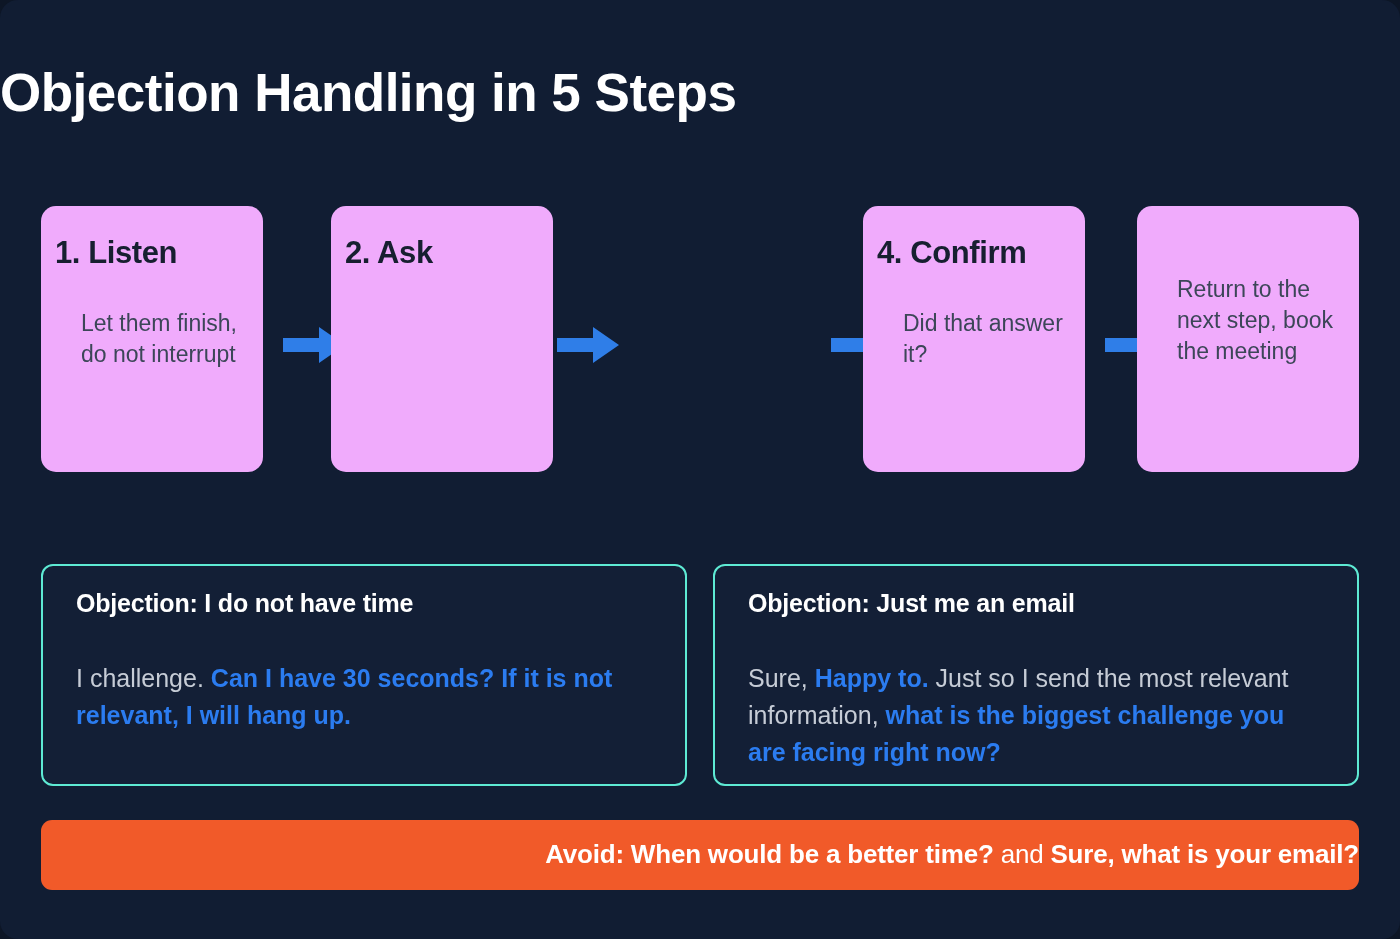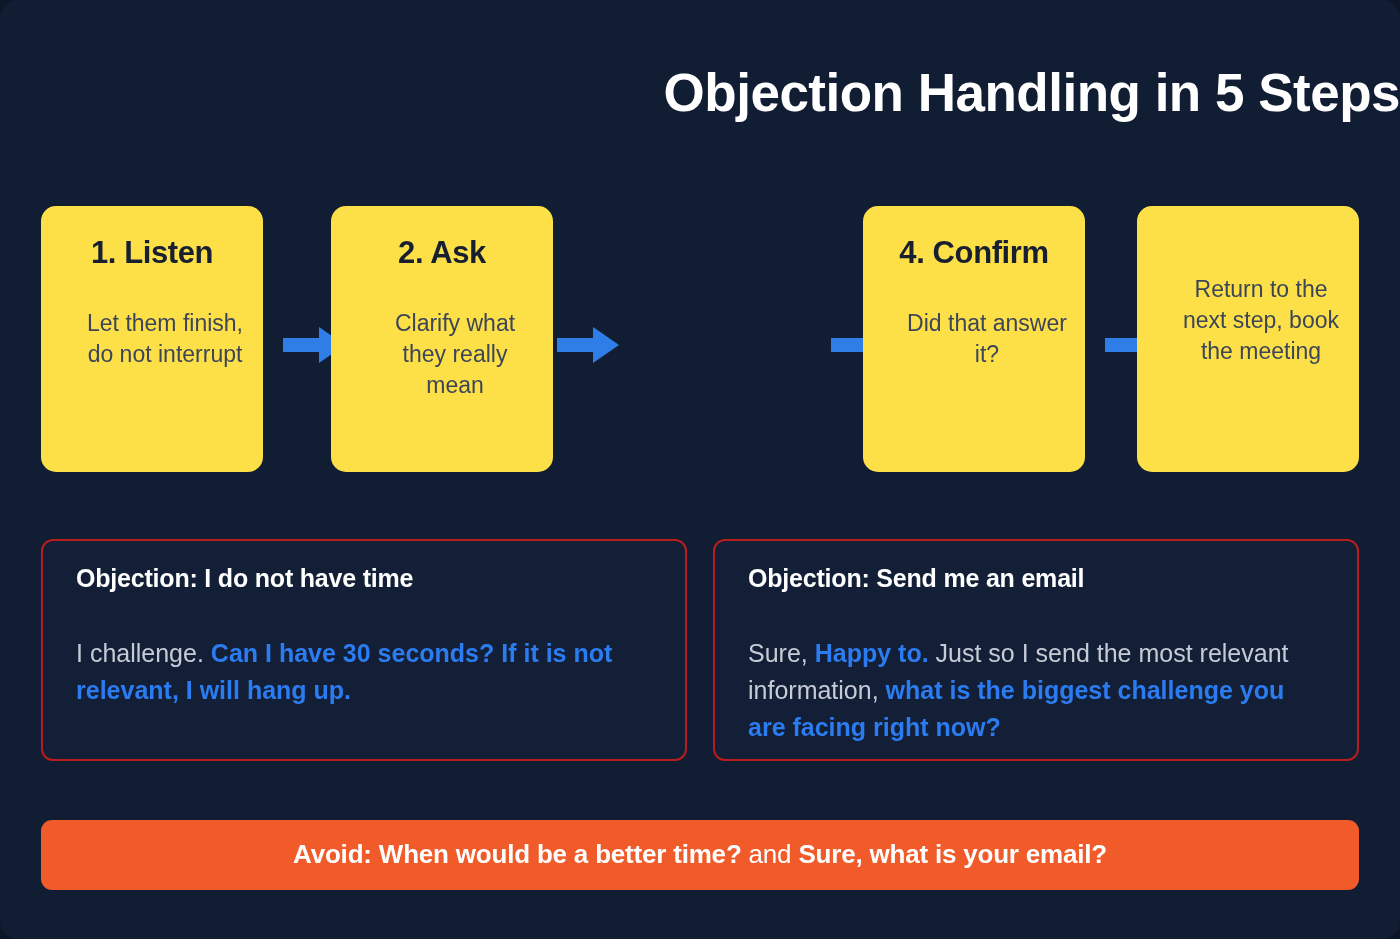--- a/index.html
+++ b/index.html
@@ -23,46 +23,46 @@
     box-sizing: border-box;
     overflow: hidden;
   }
 
   
   .title {
     position: absolute;
     left: 0;
     top: 64px;
     width: 1400px;
-    text-align: right;
+    text-align: left;
     font-size: 53px;
     font-weight: bold;
     color: #ffffff;
     letter-spacing: -0.5px;
     line-height: 1.1;
   }
 
   
   .steps {
     position: absolute;
     left: 41px;
     top: 206px;
     width: 1318px;
     height: 266px;
   }
   .step-card {
     position: absolute;
     top: 0;
     width: 222px;
     height: 266px;
-    background: #fde047;
+    background: #f0abfc;
     border-radius: 15px;
     box-sizing: border-box;
     padding: 30px 14px 35px 14px;
-    text-align: center;
+    text-align: left;
   }
   .step-card.c0 { left: 0px; }
   .step-card.c1 { left: 290px; }
   .step-card.c2 { left: 548px; }
   .step-card.c3 { left: 822px; }
   .step-card.c4 { left: 1096px; }
 
   .step-title {
     font-size: 31px;
     font-weight: bold;
@@ -88,23 +88,23 @@
   }
   .arrow.a0 { left: 242px; }
   .arrow.a1 { left: 516px; }
   .arrow.a2 { left: 790px; }
   .arrow.a3 { left: 1064px; }
   .arrow svg { display: block; width: 62px; height: 38px; }
 
   
   .obj-box {
     position: absolute;
-    top: 539px;
+    top: 564px;
     height: 222px;
-    border: 2px solid #b91c1c;
+    border: 2px solid #5eead4;
     border-radius: 12px;
     background: #131f36;
     box-sizing: border-box;
     padding: 22px 30px 0 33px;
   }
   .obj-box.left  { left: 41px;  width: 646px; }
   .obj-box.right { left: 713px; width: 646px; }
 
   .obj-head {
     font-size: 25px;
@@ -130,21 +130,21 @@
   .avoid-bar {
     position: absolute;
     left: 41px;
     top: 820px;
     width: 1318px;
     height: 70px;
     background: #f15a29;
     border-radius: 11px;
     display: flex;
     align-items: center;
-    justify-content: center;
+    justify-content: flex-end;
     text-align: center;
   }
   .avoid-text {
     font-size: 26px;
     color: #ffffff;
     font-weight: normal;
     letter-spacing: -0.2px;
     line-height: 1.2;
   }
   .avoid-text .b { font-weight: bold; }
@@ -164,21 +164,20 @@
     </div>
 
     <div class="arrow a0">
       <svg viewBox="0 0 62 38" xmlns="http://www.w3.org/2000/svg">
         <path d="M0 12 L36 12 L36 1 L62 19 L36 37 L36 26 L0 26 Z" fill="#2f7ee8"></path>
       </svg>
     </div>
 
     <div class="step-card c1">
       <div class="step-title">2. Ask</div>
-      <div class="step-desc">Clarify what they really mean</div>
     </div>
 
     <div class="arrow a1">
       <svg viewBox="0 0 62 38" xmlns="http://www.w3.org/2000/svg">
         <path d="M0 12 L36 12 L36 1 L62 19 L36 37 L36 26 L0 26 Z" fill="#2f7ee8"></path>
       </svg>
     </div>
 
 
     <div class="arrow a2">
@@ -203,21 +202,21 @@
     </div>
 
   </div>
 
   <div class="obj-box left">
     <div class="obj-head">Objection: I do not have time</div>
     <div class="obj-body"><span>I challenge. </span><span class="hl">Can I have 30 seconds? If it is not relevant, I will hang up.</span><span></span><span class="hl"></span><span></span></div>
   </div>
 
   <div class="obj-box right">
-    <div class="obj-head">Objection: Send me an email</div>
+    <div class="obj-head">Objection: Just me an email</div>
     <div class="obj-body"><span>Sure, </span><span class="hl">Happy to.</span><span> Just so I send the most relevant information, </span><span class="hl">what is the biggest challenge you are facing right now?</span><span></span></div>
   </div>
 
   <div class="avoid-bar">
     <div class="avoid-text"><span class="b">Avoid: When would be a better time?</span><span> and </span><span class="b">Sure, what is your email?</span></div>
   </div>
 
 </div>
 
 </body></html>

